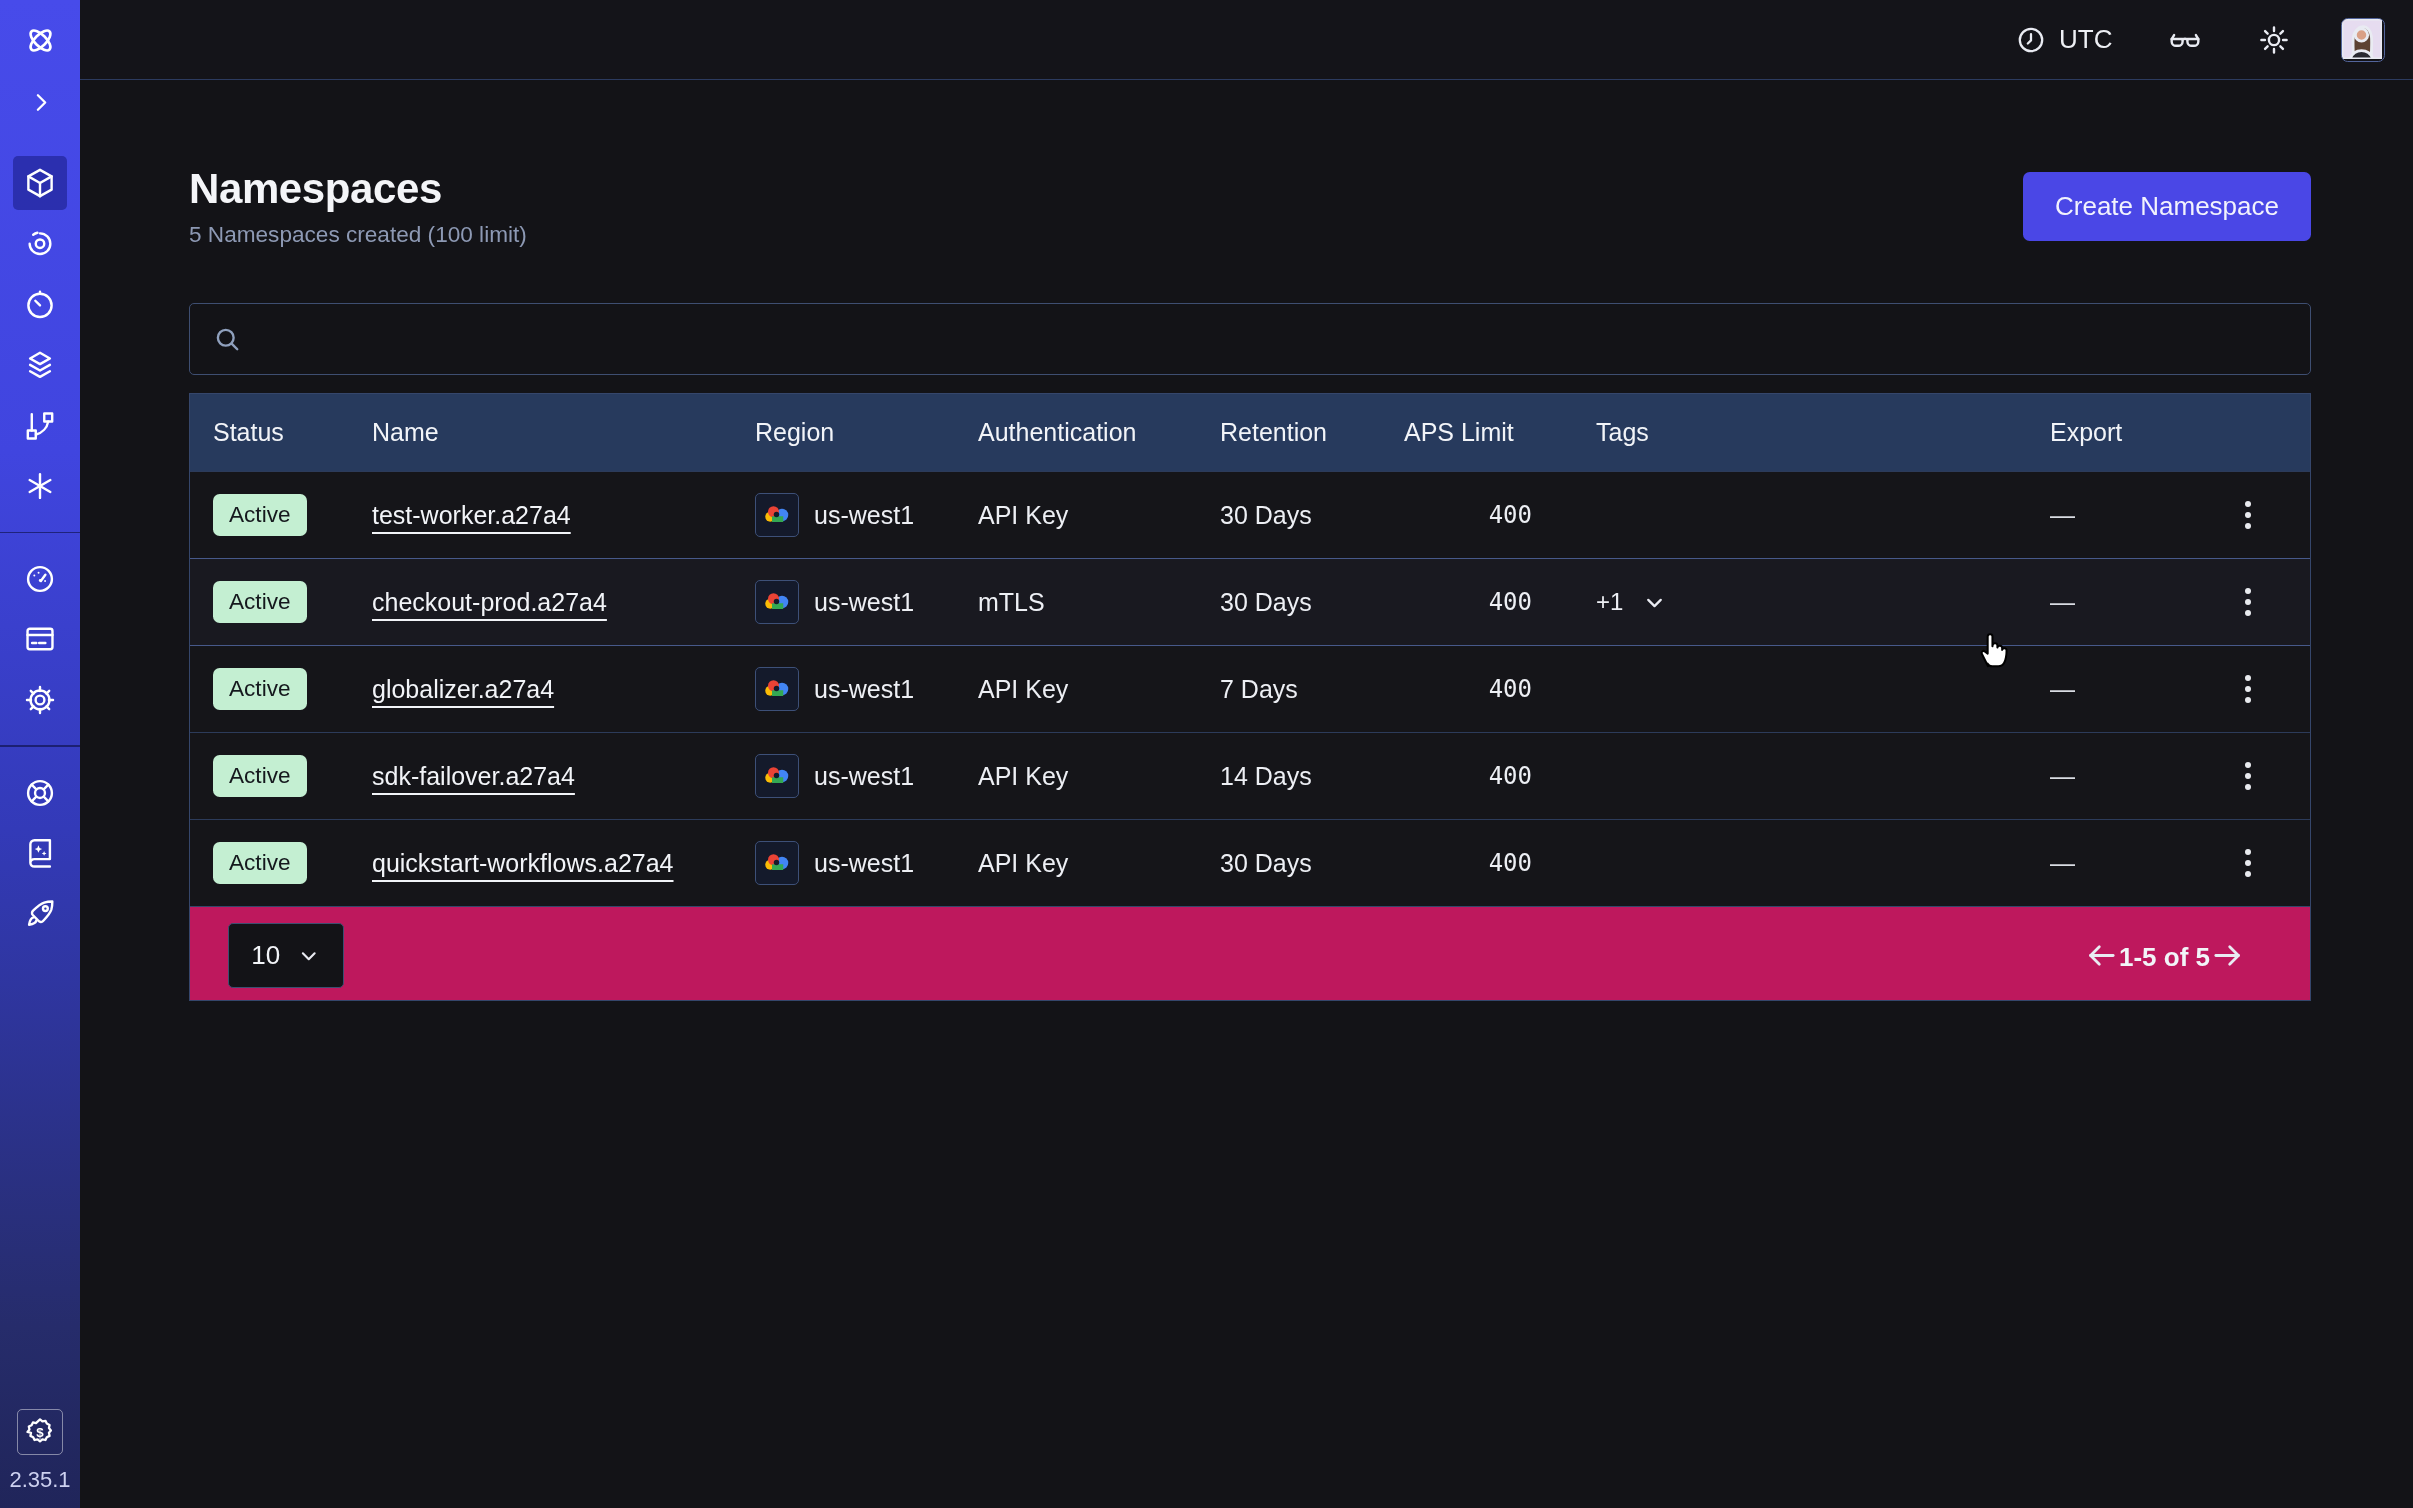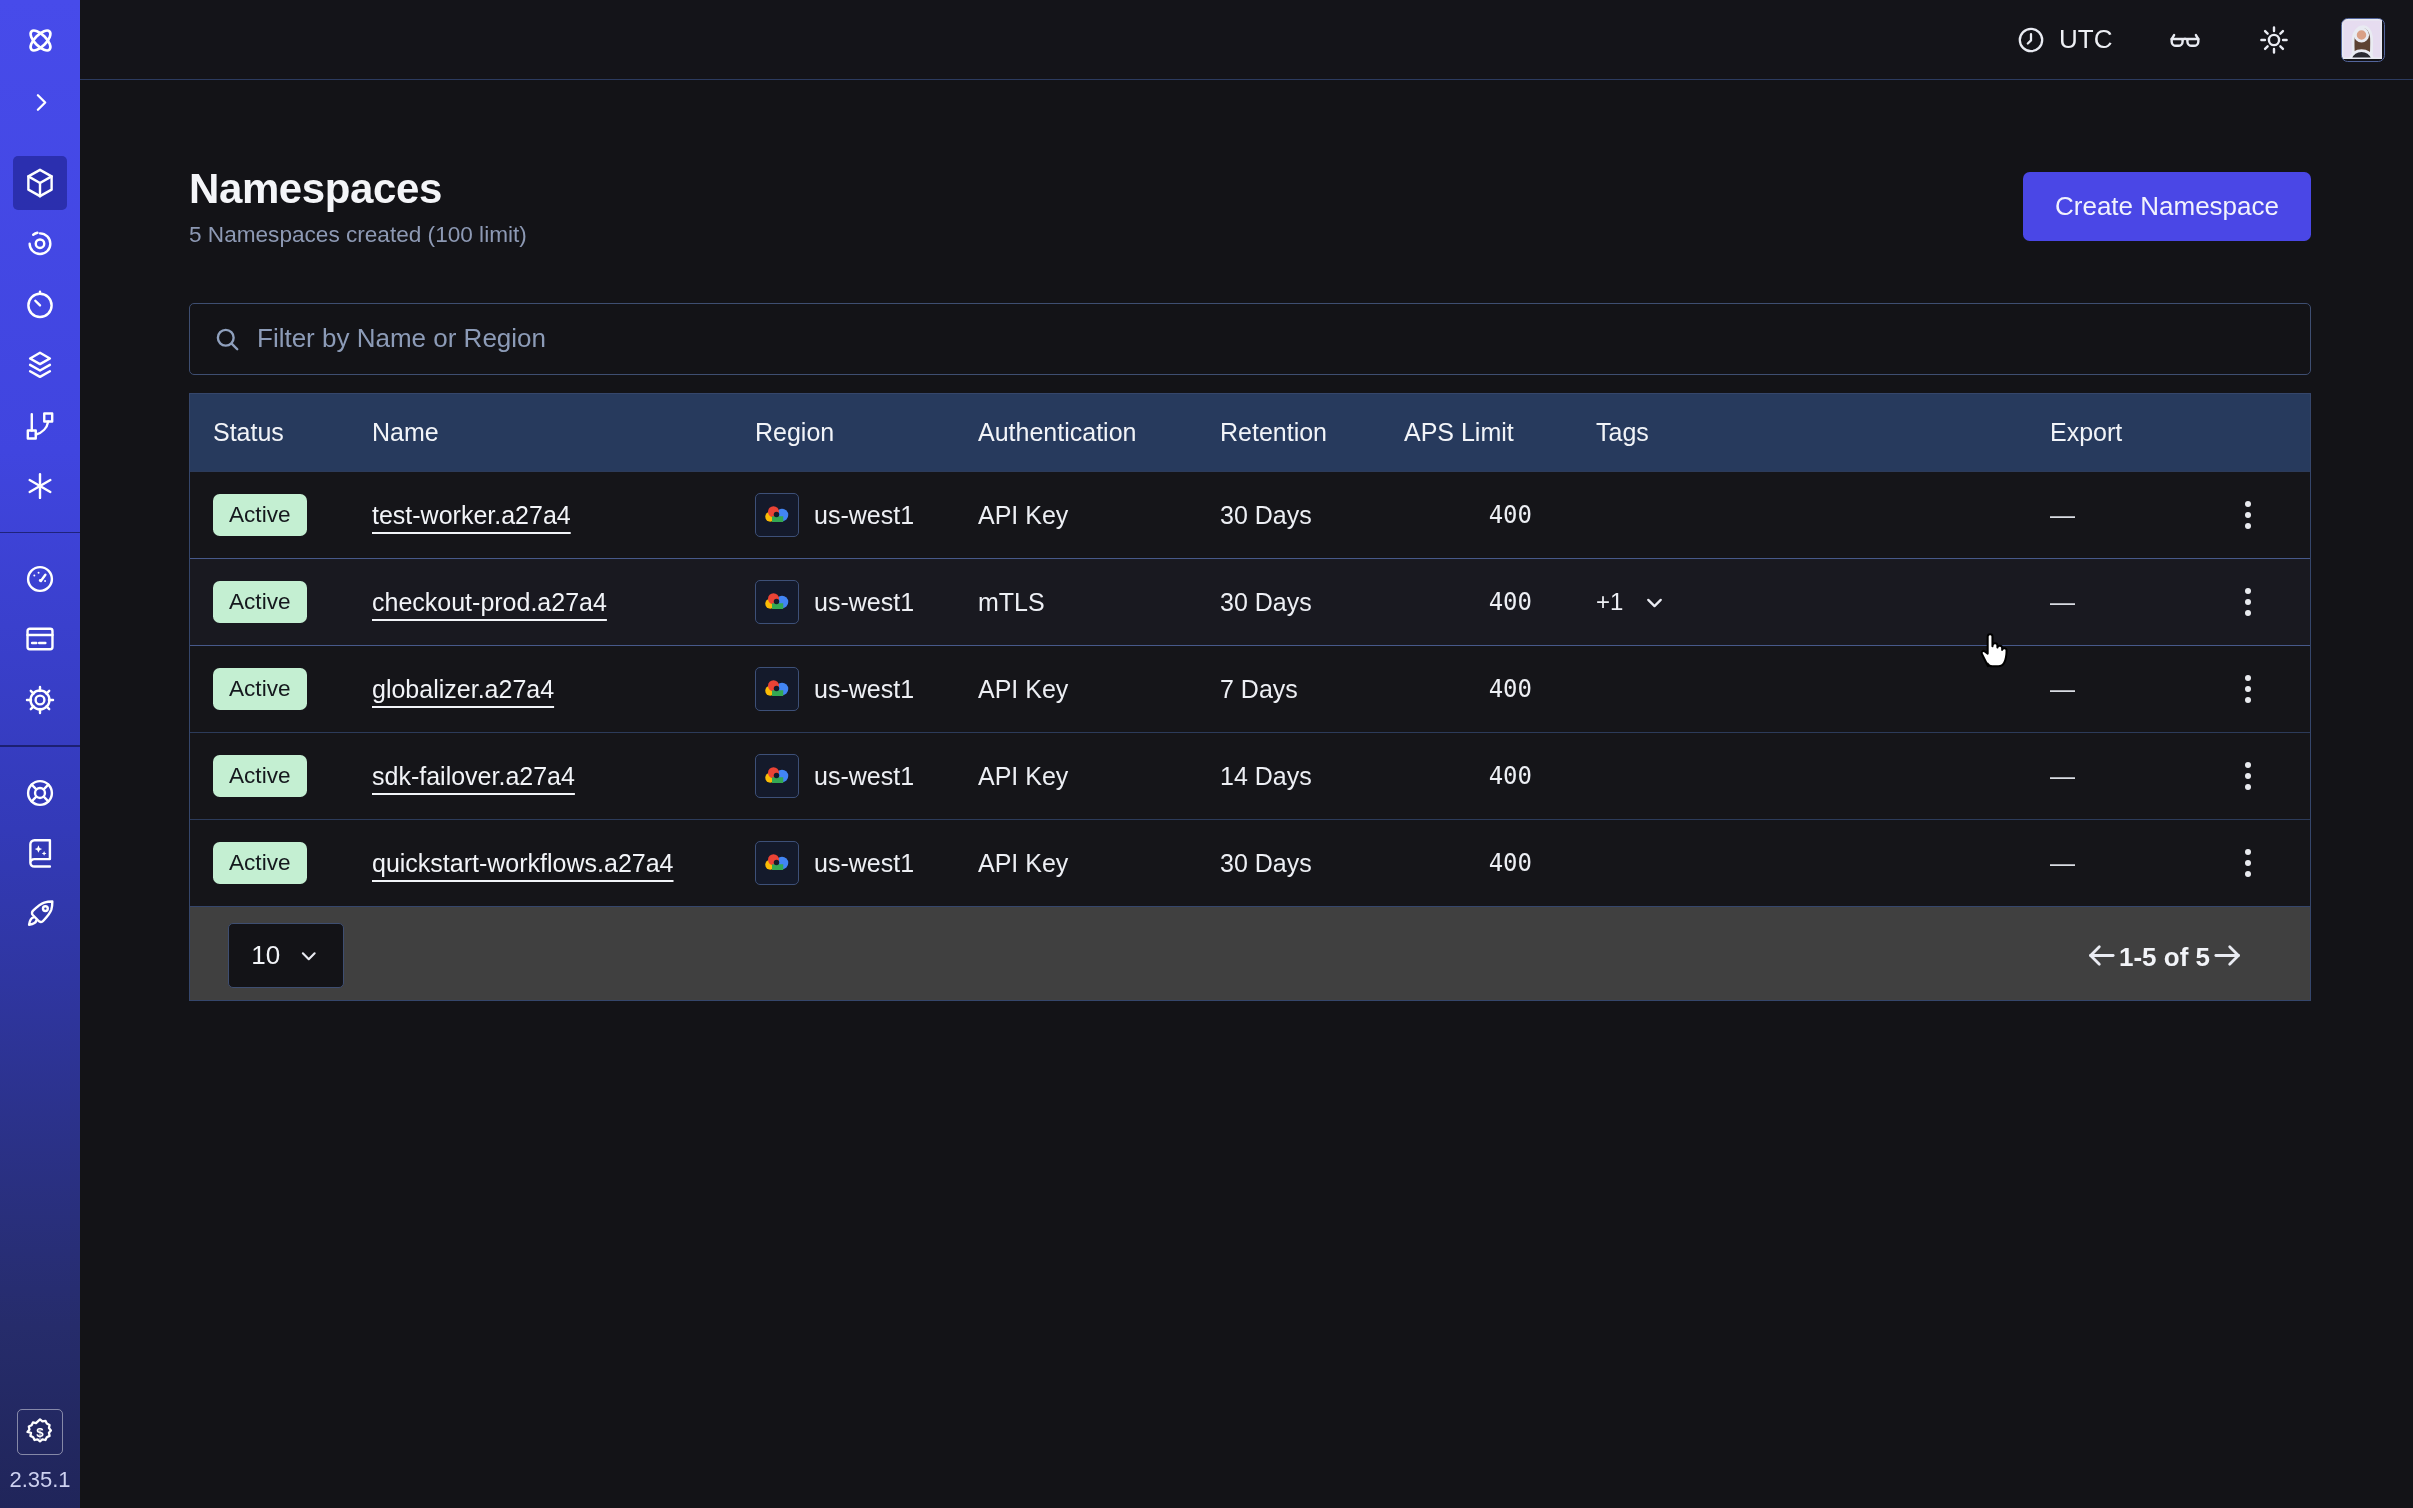--- a/index.html
+++ b/index.html
@@ -82,21 +82,21 @@
   .tag-key { color:#FFFFFF; font-size:22.6px; }
   .tag-chip { background:#3B38AE; border-radius:4.2px; padding:5.9px 11.7px; color:#E4E5FD; font-size:22.6px; }
   .tag-more { color:#EDEFF4; font-size:24px; }
   .tag-expand svg { width:25px; height:25px; stroke:#E9EBF2; fill:none; stroke-width:2.2;
     stroke-linecap:round; stroke-linejoin:round; }
   .export-cell { color:#D9DCE3; }
   .kebab { justify-self:center; display:flex; flex-direction:column; gap:5px; padding:8.4px 11.7px; cursor:pointer; }
   .kebab i { width:5.9px; height:5.9px; border-radius:50%; background:#E8EAEE; }
 
   .t-foot { height:94px; border-top:1.7px solid #35466B; display:flex; align-items:center;
-    justify-content:space-between; padding:4px 65px 0 38px; background:#404040; }
+    justify-content:space-between; padding:4px 65px 0 38px; background:#be185d; }
   .page-size { width:116px; height:65px; border:1.7px solid #3E4E71; border-radius:5px;
     display:flex; align-items:center; justify-content:center; gap:17px; color:#F2F4F8;
     font-size:26px; cursor:pointer; background:#131317; }
   .page-size svg { width:23.5px; height:23.5px; stroke:#E9EBF2; fill:none; stroke-width:2.2;
     stroke-linecap:round; stroke-linejoin:round; }
   .pager { display:flex; align-items:flex-end; color:#F2F4F8; font-size:26px;font-weight:bold; }
   .pager svg { width:35px; height:35px; stroke:#E9EBF2; fill:none; stroke-width:1.9;
     stroke-linecap:round; stroke-linejoin:round; }
 
   .cursor { position:absolute; left:1971px; top:627px; width:44px; height:44px; z-index:50; }
@@ -264,21 +264,20 @@
       <div class="page-subtitle">5 Namespaces created (100 limit)</div>
     </div>
     <button class="create-btn">Create Namespace</button>
   </div>
 
   <div class="filter">
     <svg viewBox="0 0 24 24">
         <circle cx="11" cy="11" r="6.3"></circle>
         <path d="M15.7 15.7 20.2 20.2"></path>
       </svg>
-    <input type="text" value="" placeholder="Filter by Name or Region" style="">
   </div>
 
   <div class="table">
 
     <div class="t-row t-head">
       <div class="cell">Status</div>
       <div class="cell">Name</div>
       <div class="cell">Region</div>
       <div class="cell">Authentication</div>
       <div class="cell">Retention</div>

